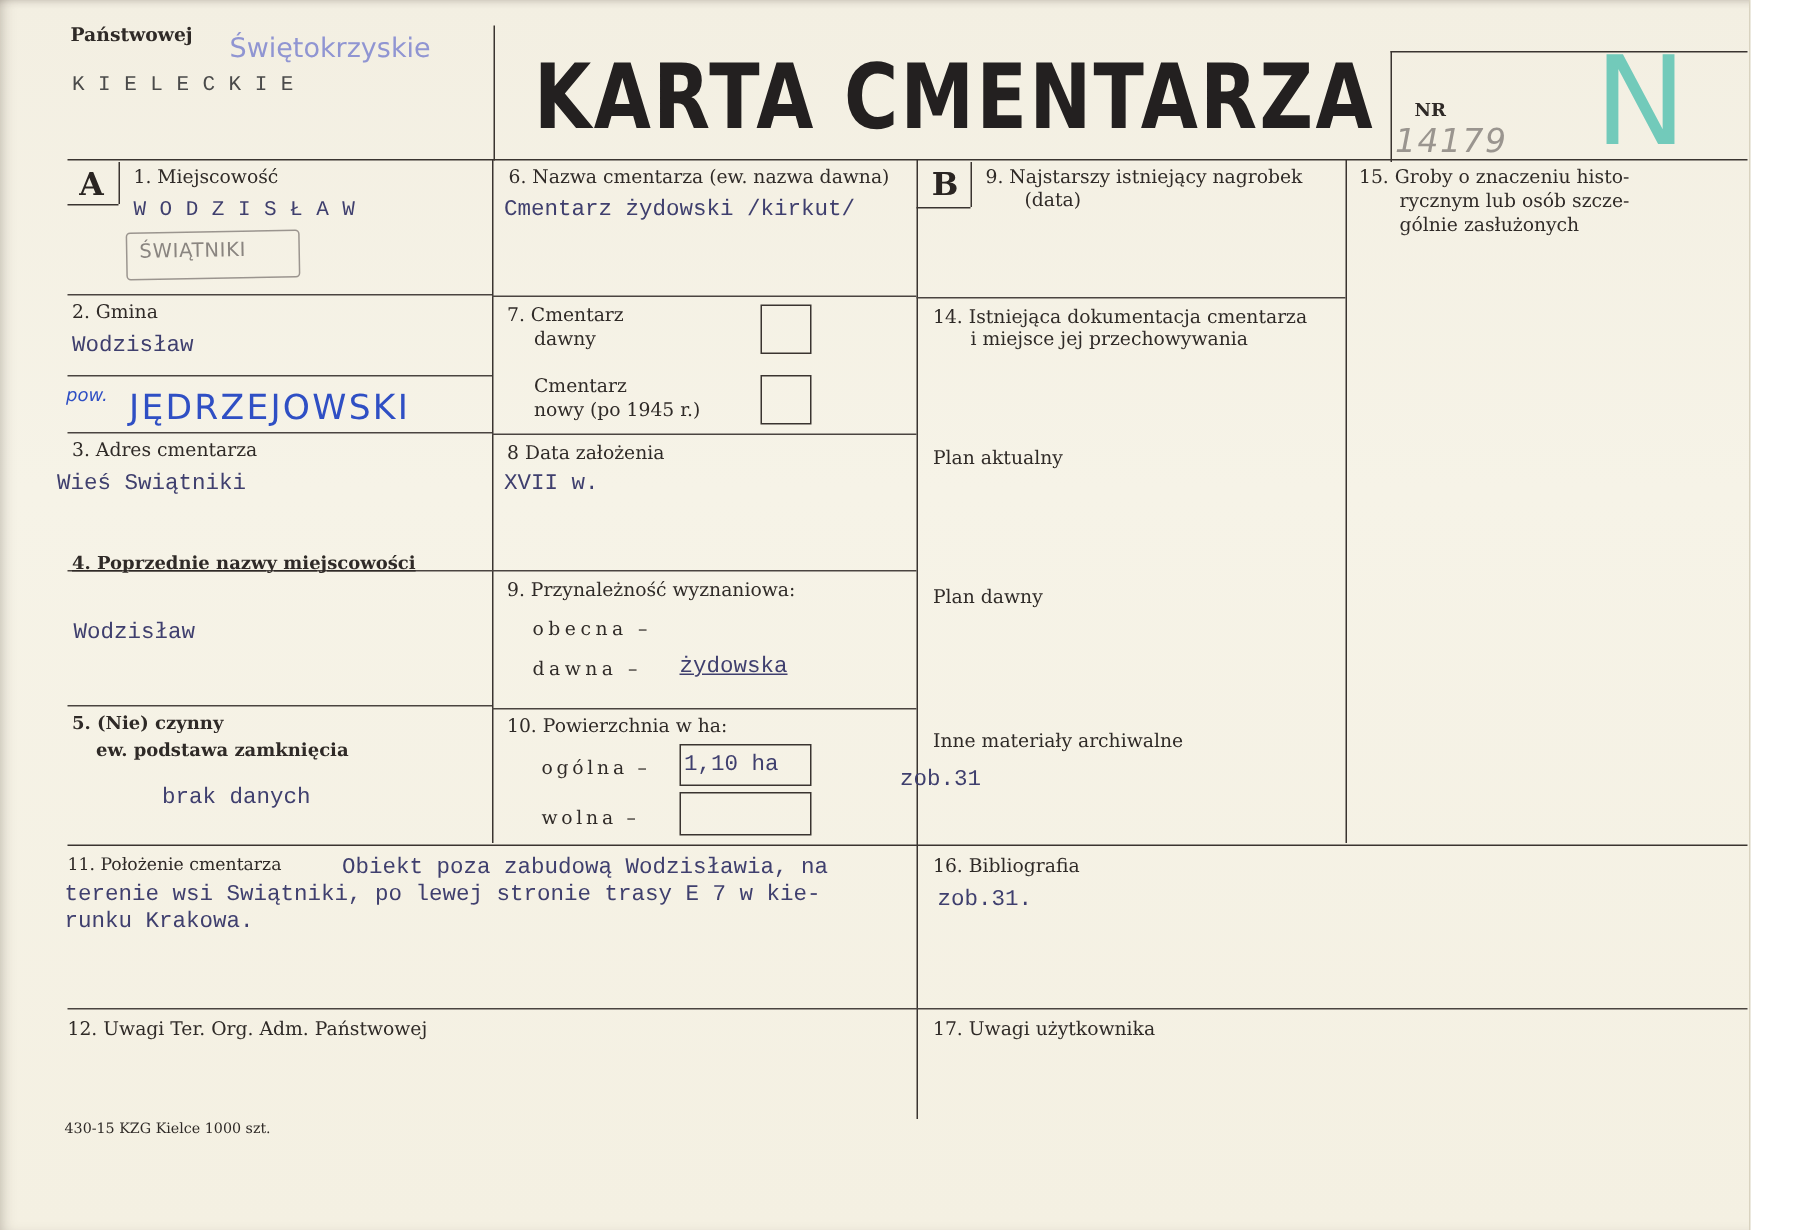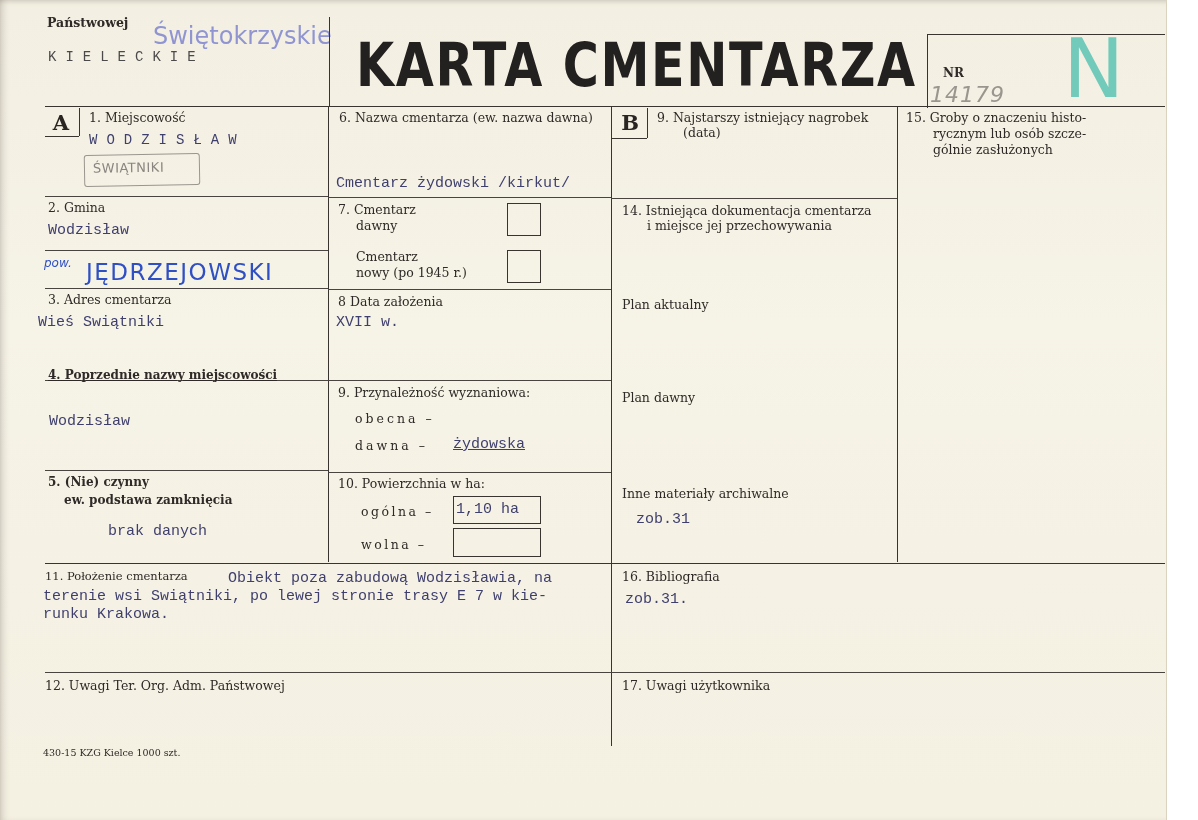--- a/index.html
+++ b/index.html
@@ -36,21 +36,21 @@
       color:#2a2522; text-align:center; line-height:26px;
     }
     .chk { position:absolute; border:1.6px solid #3a3430; background:transparent; }
   </style>
 </head>
 <body>
 
 <div class="card">
 
   <div class="lbl b" style="left:47px;top:15px;">Państwowej</div>
-  <div class="hand" style="left:153px;top:22px;font-size:24px;color:#7f86d0;opacity:0.85;">Świętokrzyskie</div>
+  <div class="hand" style="left:153px;top:22px;font-size:18px;color:#7f86d0;opacity:0.85;">Świętokrzyskie</div>
   <div class="type wide" style="left:48px;top:48px;font-size:14px;color:#4a4a4a;">KIELECKIE</div>
 
   <div class="vline" style="left:329px;top:17px;height:90px;"></div>
   <div class="title">KARTA CMENTARZA</div>
 
   <div class="hline" style="left:927px;top:34px;width:238px;"></div>
   <div class="vline" style="left:927px;top:34px;height:74px;"></div>
   <div class="lbl b" style="left:943px;top:66px;font-size:12px;">NR</div>
   <div class="hand" style="left:930px;top:82px;font-size:22px;color:#9a958f;font-style:italic;letter-spacing:1px;">14179</div>
   <div class="hand" style="left:1063px;top:28px;font-size:82px;line-height:82px;color:#5cc4b4;opacity:0.85;font-weight:normal;">N</div>
@@ -85,21 +85,21 @@
   <div class="hline thin" style="left:45px;top:380px;width:283px;"></div>
   <div class="lbl b" style="left:48px;top:368px;font-size:12px;text-decoration:underline;">4. Poprzednie nazwy miejscowości</div>
   <div class="type" style="left:49px;top:413px;">Wodzisław</div>
 
   <div class="hline thin" style="left:45px;top:470px;width:283px;"></div>
   <div class="lbl b" style="left:48px;top:475px;font-size:12px;">5. (Nie) czynny</div>
   <div class="lbl b" style="left:64px;top:493px;font-size:12px;">ew. podstawa zamknięcia</div>
   <div class="type" style="left:108px;top:523px;">brak danych</div>
 
   <div class="lbl" style="left:339px;top:110px;">6. Nazwa cmentarza (ew. nazwa dawna)</div>
-  <div class="type" style="left:336px;top:131px;margin-top:44px;">Cmentarz żydowski /kirkut/</div>
+  <div class="type" style="left:336px;top:131px;">Cmentarz żydowski /kirkut/</div>
 
   <div class="hline thin" style="left:328px;top:197px;width:283px;"></div>
   <div class="lbl" style="left:338px;top:202px;">7. Cmentarz</div>
   <div class="lbl" style="left:356px;top:218px;">dawny</div>
   <div class="chk" style="left:507px;top:203px;width:32px;height:31px;"></div>
   <div class="lbl" style="left:356px;top:249px;">Cmentarz</div>
   <div class="lbl" style="left:356px;top:265px;">nowy (po 1945 r.)</div>
   <div class="chk" style="left:507px;top:250px;width:32px;height:31px;"></div>
 
   <div class="hline thin" style="left:328px;top:289px;width:283px;"></div>
@@ -127,21 +127,21 @@
 
   <div class="lbl" style="left:657px;top:110px;">9. Najstarszy istniejący nagrobek</div>
   <div class="lbl" style="left:683px;top:125px;">(data)</div>
 
   <div class="hline thin" style="left:611px;top:198px;width:286px;"></div>
   <div class="lbl" style="left:622px;top:203px;">14. Istniejąca dokumentacja cmentarza</div>
   <div class="lbl" style="left:647px;top:218px;">i miejsce jej przechowywania</div>
   <div class="lbl" style="left:622px;top:297px;">Plan aktualny</div>
   <div class="lbl" style="left:622px;top:390px;">Plan dawny</div>
   <div class="lbl" style="left:622px;top:486px;">Inne materiały archiwalne</div>
-  <div class="type" style="left:636px;top:511px;">zob.31</div>
+  <div class="type" style="left:600px;top:511px;">zob.31</div>
 
   <div class="lbl" style="left:906px;top:110px;">15. Groby o znaczeniu histo-</div>
   <div class="lbl" style="left:933px;top:126px;">rycznym lub osób szcze-</div>
   <div class="lbl" style="left:933px;top:142px;">gólnie zasłużonych</div>
 
   <div class="hline" style="left:45px;top:563px;width:1120px;"></div>
 
   <div class="lbl" style="left:45px;top:569px;font-size:11.5px;">11. Położenie cmentarza</div>
   <div class="type" style="left:228px;top:570px;">Obiekt poza zabudową Wodzisławia, na</div>
   <div class="type" style="left:43px;top:588px;">terenie wsi Swiątniki, po lewej stronie trasy E 7 w kie-</div>

